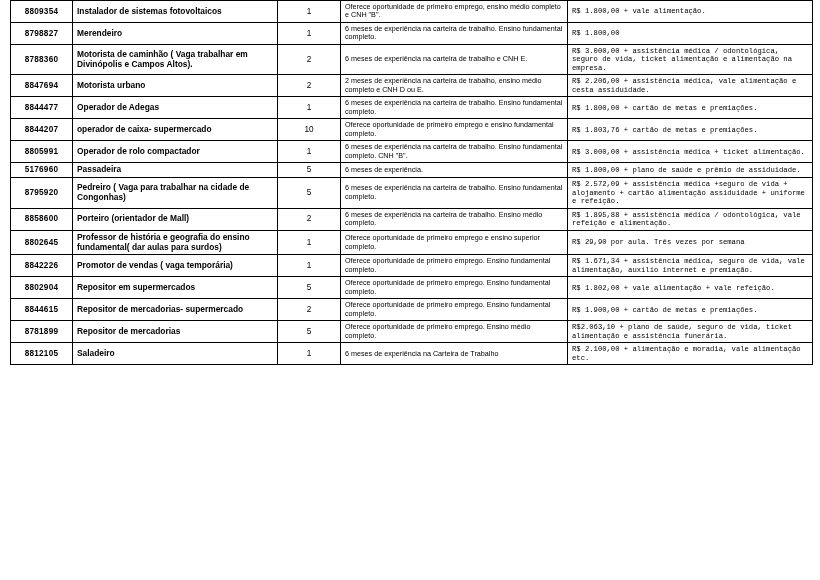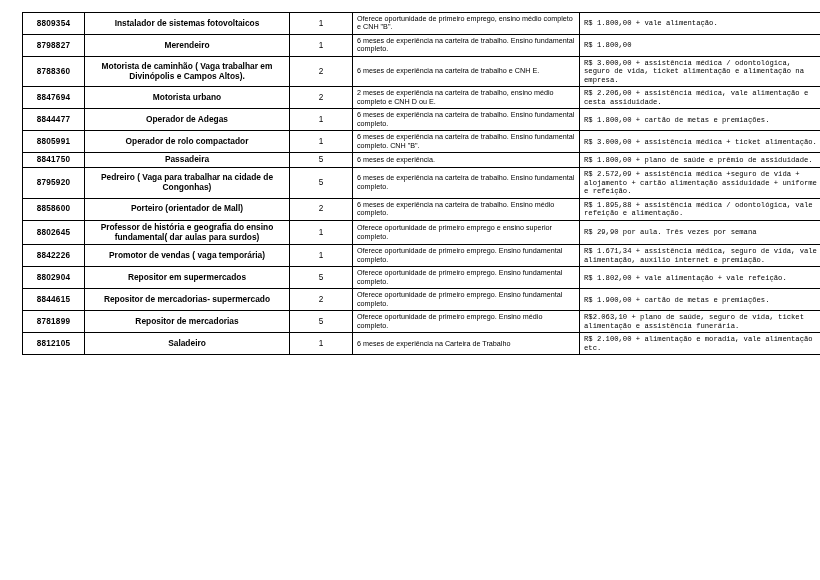--- a/index.html
+++ b/index.html
@@ -14,21 +14,21 @@
     font-family: "Liberation Sans", sans-serif;
     color: #000000;
     overflow: hidden;
   }
   .page {
     position: relative;
     width: 820px;
     height: 580px;
     background: #ffffff;
     box-sizing: border-box;
-    padding: 12px;
+    padding: 0;
   }
   table.vagas {
     border-collapse: collapse;
     table-layout: fixed;
     width: 802px;
     margin-left: 10px;
     margin-top: 0px;
   }
   table.vagas col.c-codigo   { width: 62px; }
   table.vagas col.c-cargo    { width: 205px; }
@@ -44,21 +44,21 @@
     line-height: 1.18;
     overflow: hidden;
   }
   td.codigo {
     text-align: center;
     font-size: 8.2px;
     font-weight: bold;
     letter-spacing: 0.2px;
   }
   td.cargo {
-    text-align: center;
+    text-align: left;
     font-size: 8.4px;
     font-weight: bold;
     padding-left: 5px;
   }
   td.qtd {
     text-align: center;
     font-size: 8.2px;
   }
   td.req {
     text-align: left;
@@ -117,28 +117,35 @@
           <td class="sal">R$ 2.206,00 + assistência médica, vale alimentação e cesta assiduidade.</td>
         </tr>
         <tr>
           <td class="codigo">8844477</td>
           <td class="cargo">Operador de Adegas</td>
           <td class="qtd">1</td>
           <td class="req">6 meses de experiência na carteira de trabalho. Ensino fundamental completo.</td>
           <td class="sal">R$ 1.800,00 + cartão de metas e premiações.</td>
         </tr>
         <tr>
+          <td class="codigo">8844207</td>
+          <td class="cargo">operador de caixa- supermercado</td>
+          <td class="qtd">10</td>
+          <td class="req">Oferece oportunidade de primeiro emprego e ensino fundamental completo.</td>
+          <td class="sal">R$ 1.803,76 + cartão de metas e premiações.</td>
+        </tr>
+        <tr>
           <td class="codigo">8805991</td>
           <td class="cargo">Operador de rolo compactador</td>
           <td class="qtd">1</td>
           <td class="req">6 meses de experiência na carteira de trabalho. Ensino fundamental completo. CNH "B".</td>
           <td class="sal">R$ 3.000,00 + assistência médica + ticket alimentação.</td>
         </tr>
         <tr>
-          <td class="codigo">8841750</td>
+          <td class="codigo">5176960</td>
           <td class="cargo">Passadeira</td>
           <td class="qtd">5</td>
           <td class="req">6 meses de experiência.</td>
           <td class="sal">R$ 1.800,00 + plano de saúde e prêmio de assiduidade.</td>
         </tr>
         <tr>
           <td class="codigo">8795920</td>
           <td class="cargo">Pedreiro ( Vaga para trabalhar na cidade de Congonhas)</td>
           <td class="qtd">5</td>
           <td class="req">6 meses de experiência na carteira de trabalho. Ensino fundamental completo.</td>

